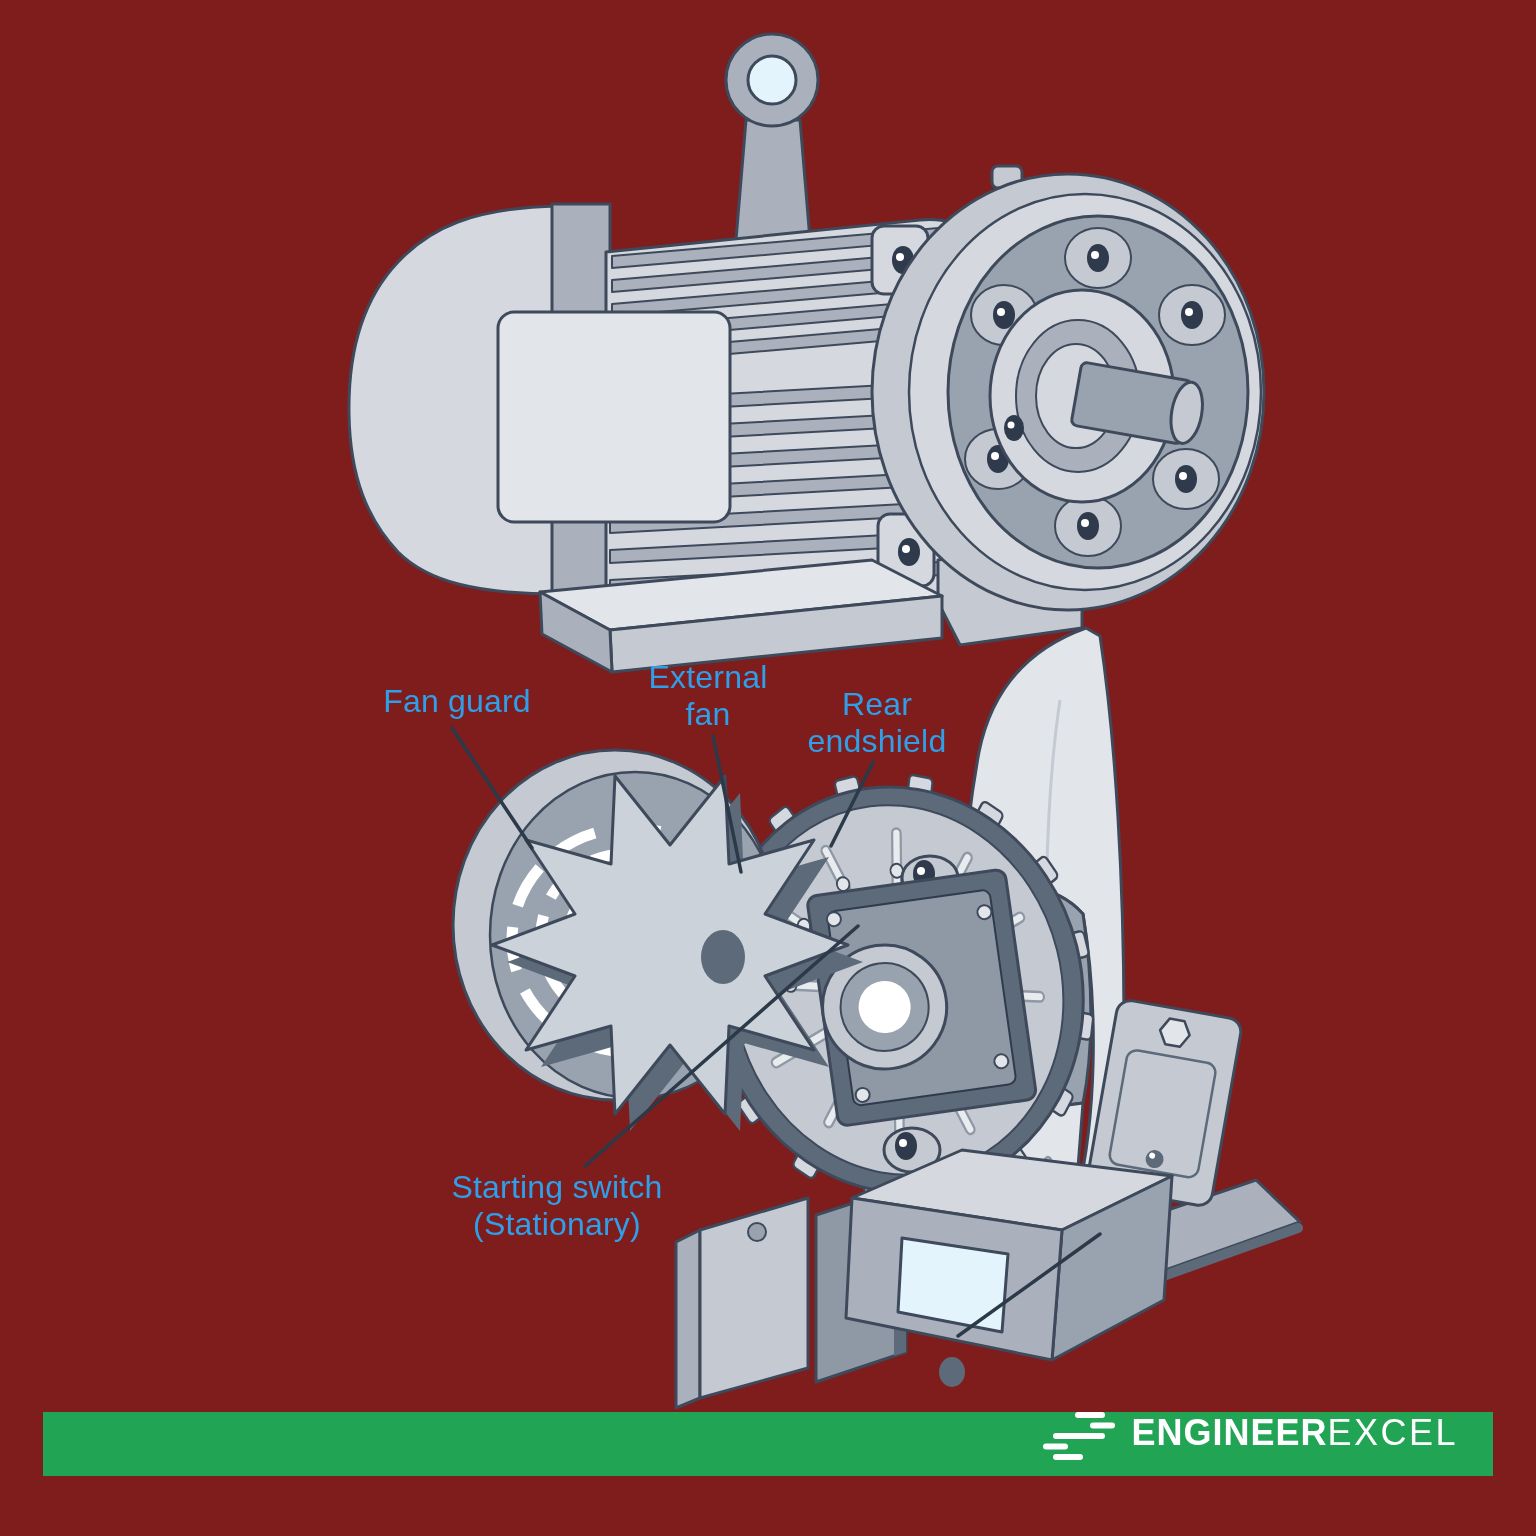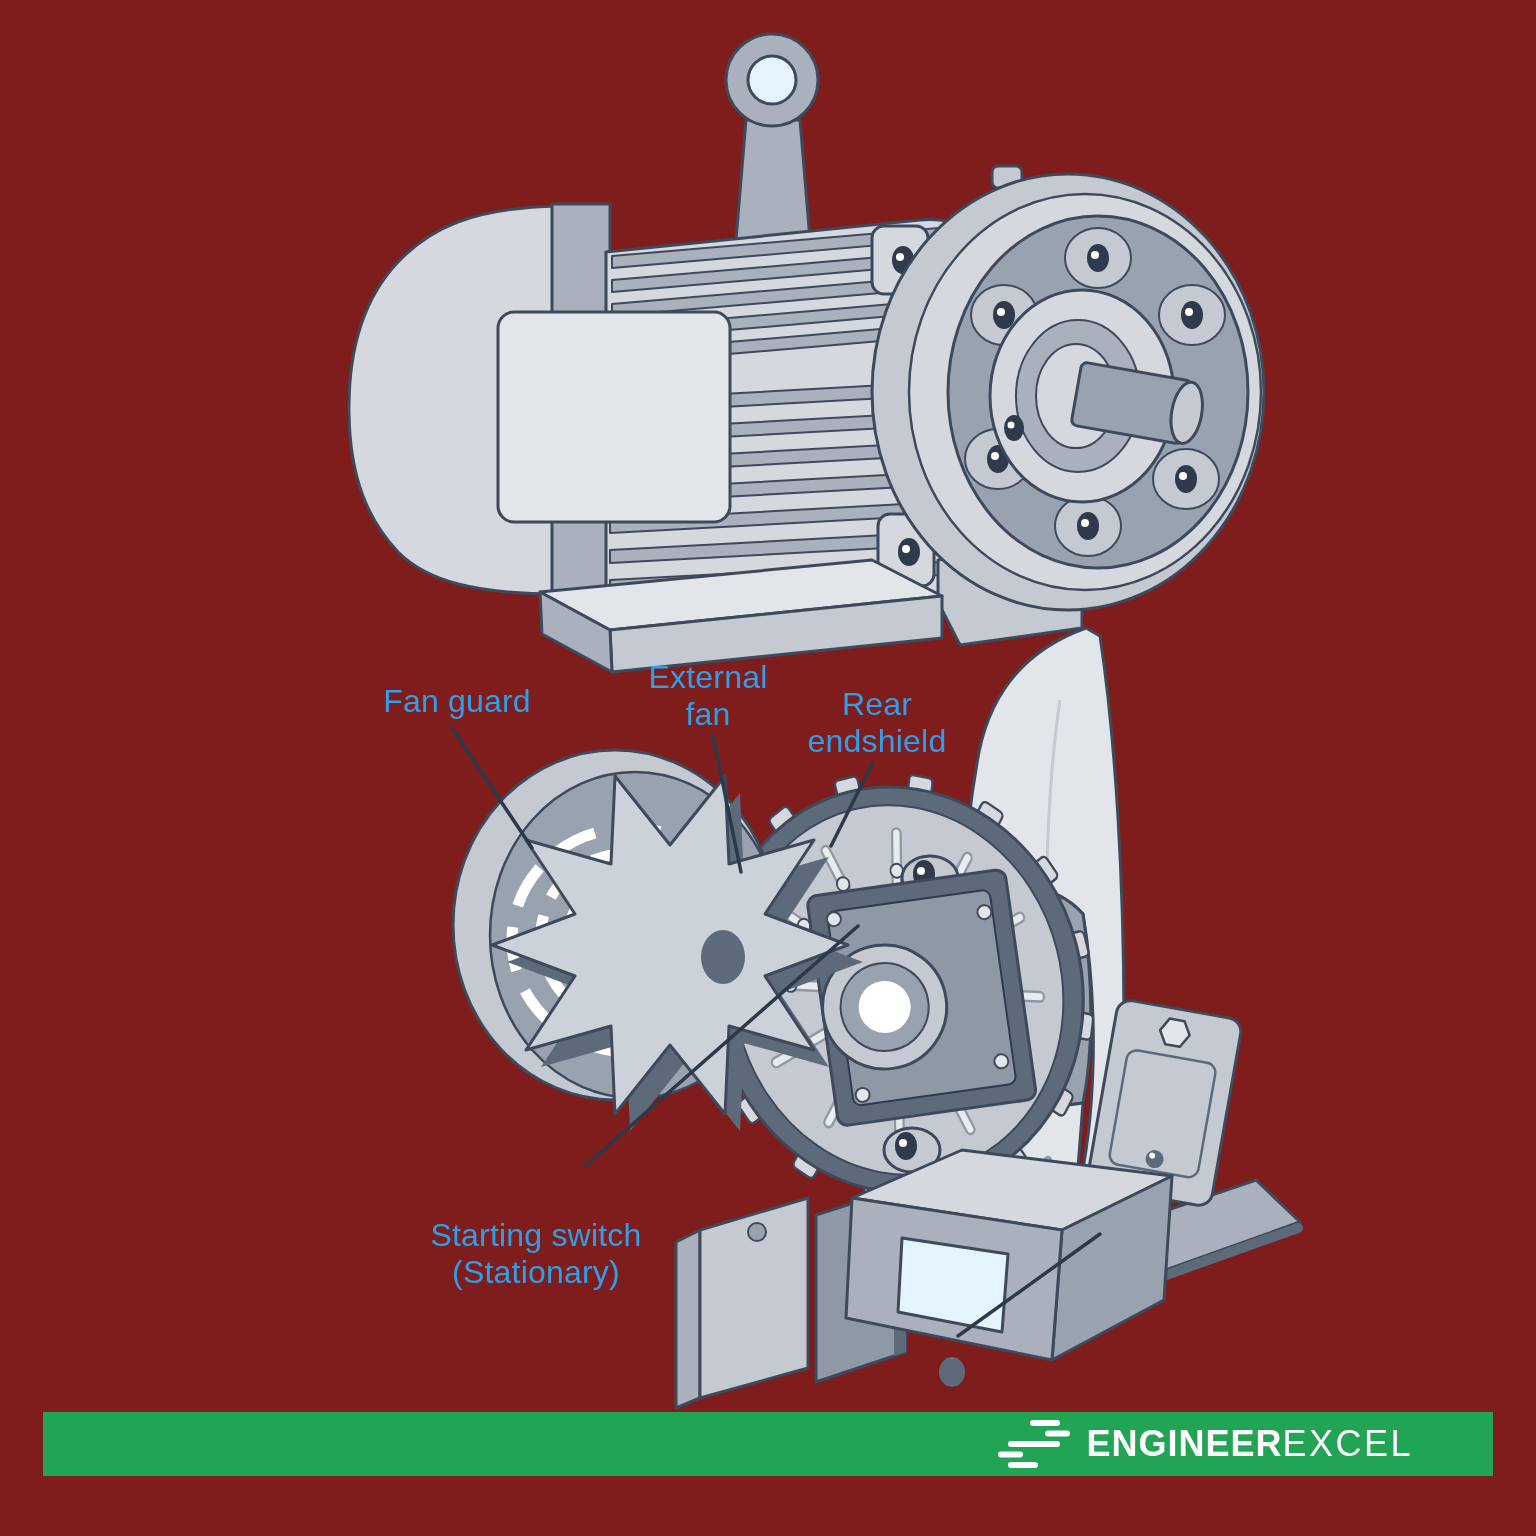--- a/index.html
+++ b/index.html
@@ -4,24 +4,24 @@
 <style>
   html,body{margin:0;padding:0;}
   body{width:1536px;height:1536px;background:#e4f4fc;font-family:"Liberation Sans",sans-serif;}
   .canvas{position:relative;width:1536px;height:1536px;background:#7f1d1d;overflow:hidden;}
   .art{position:absolute;left:0;top:0;}
   .lbl{position:absolute;color:#2e9fe8;font-size:32px;line-height:37px;text-align:center;
        white-space:pre-line;font-weight:400;letter-spacing:.2px;}
   .lbl-fan-guard{left:352px;top:683px;width:210px;}
   .lbl-external-fan{left:608px;top:659px;width:200px;}
   .lbl-rear-endshield{left:767px;top:686px;width:220px;}
-  .lbl-starting-switch{left:386px;top:1169px;width:300px;margin-top:48px;}
+  .lbl-starting-switch{left:407px;top:1169px;width:300px;}
   .lbl-connection-box{left:842px;top:1338px;width:300px;}
   .banner{position:absolute;left:43px;top:1412px;width:1450px;height:64px;background:#22a455;
-          display:flex;align-items:center;justify-content:flex-end;padding-right:80px;box-sizing:border-box;gap:16px;}
+          display:flex;align-items:flex-start;justify-content:flex-end;padding-right:35px;box-sizing:border-box;gap:16px;}
   .brand{color:#ffffff;font-size:36px;letter-spacing:1px;white-space:nowrap;}
   .brand .b{font-weight:700;}
   .brand .l{font-weight:400;letter-spacing:2.5px;}
   svg .ol{stroke:#3e4a5b;stroke-width:3;}
 </style>
 </head>
 <body>
 
 <div class="canvas">
 

